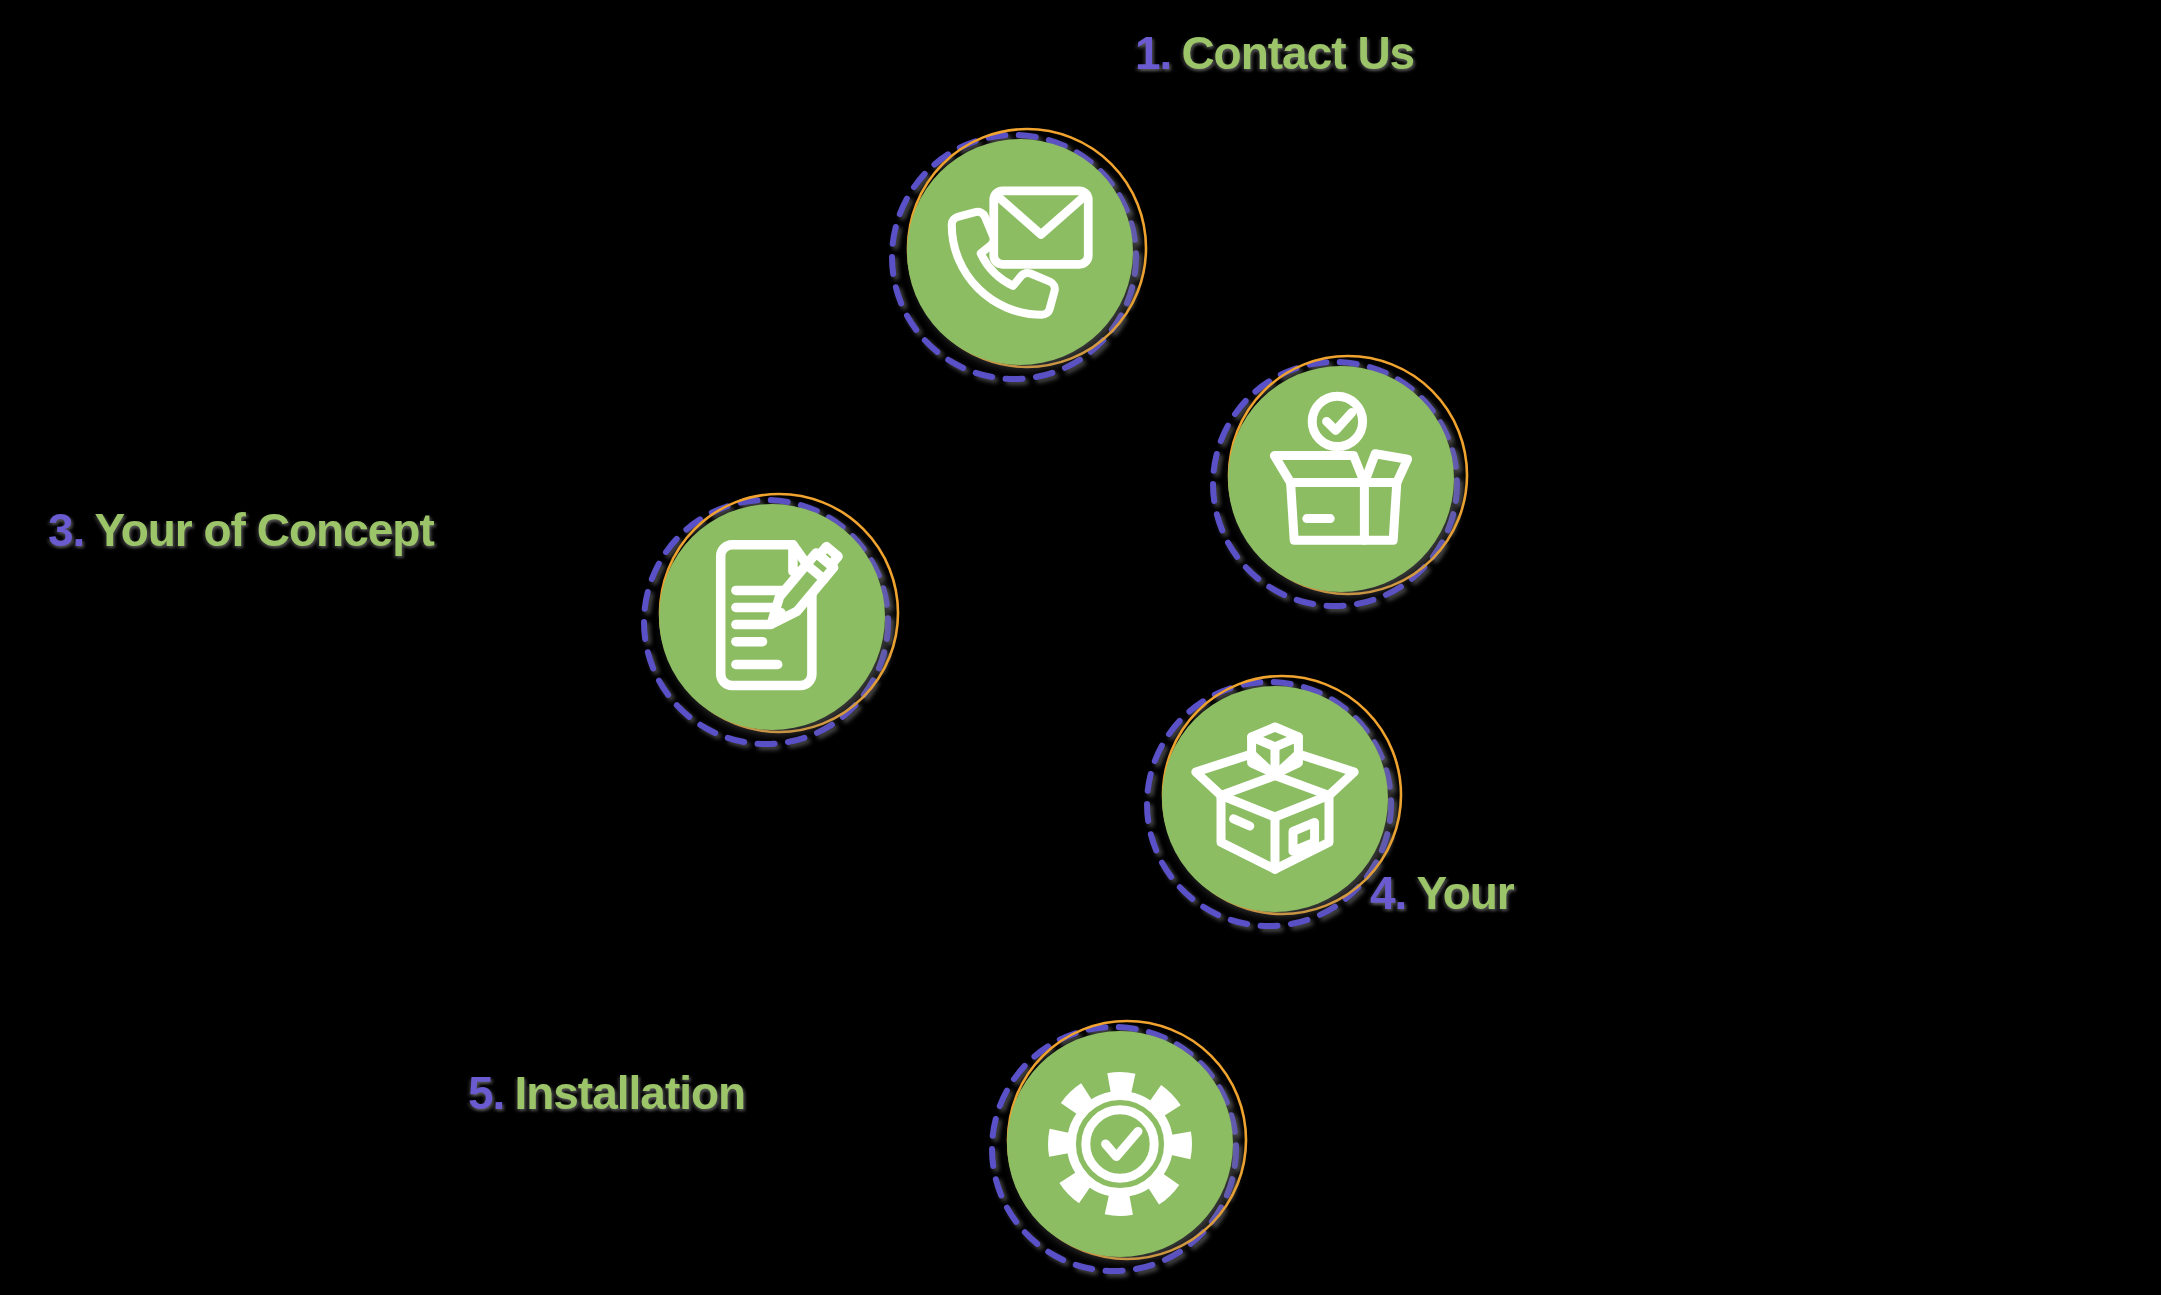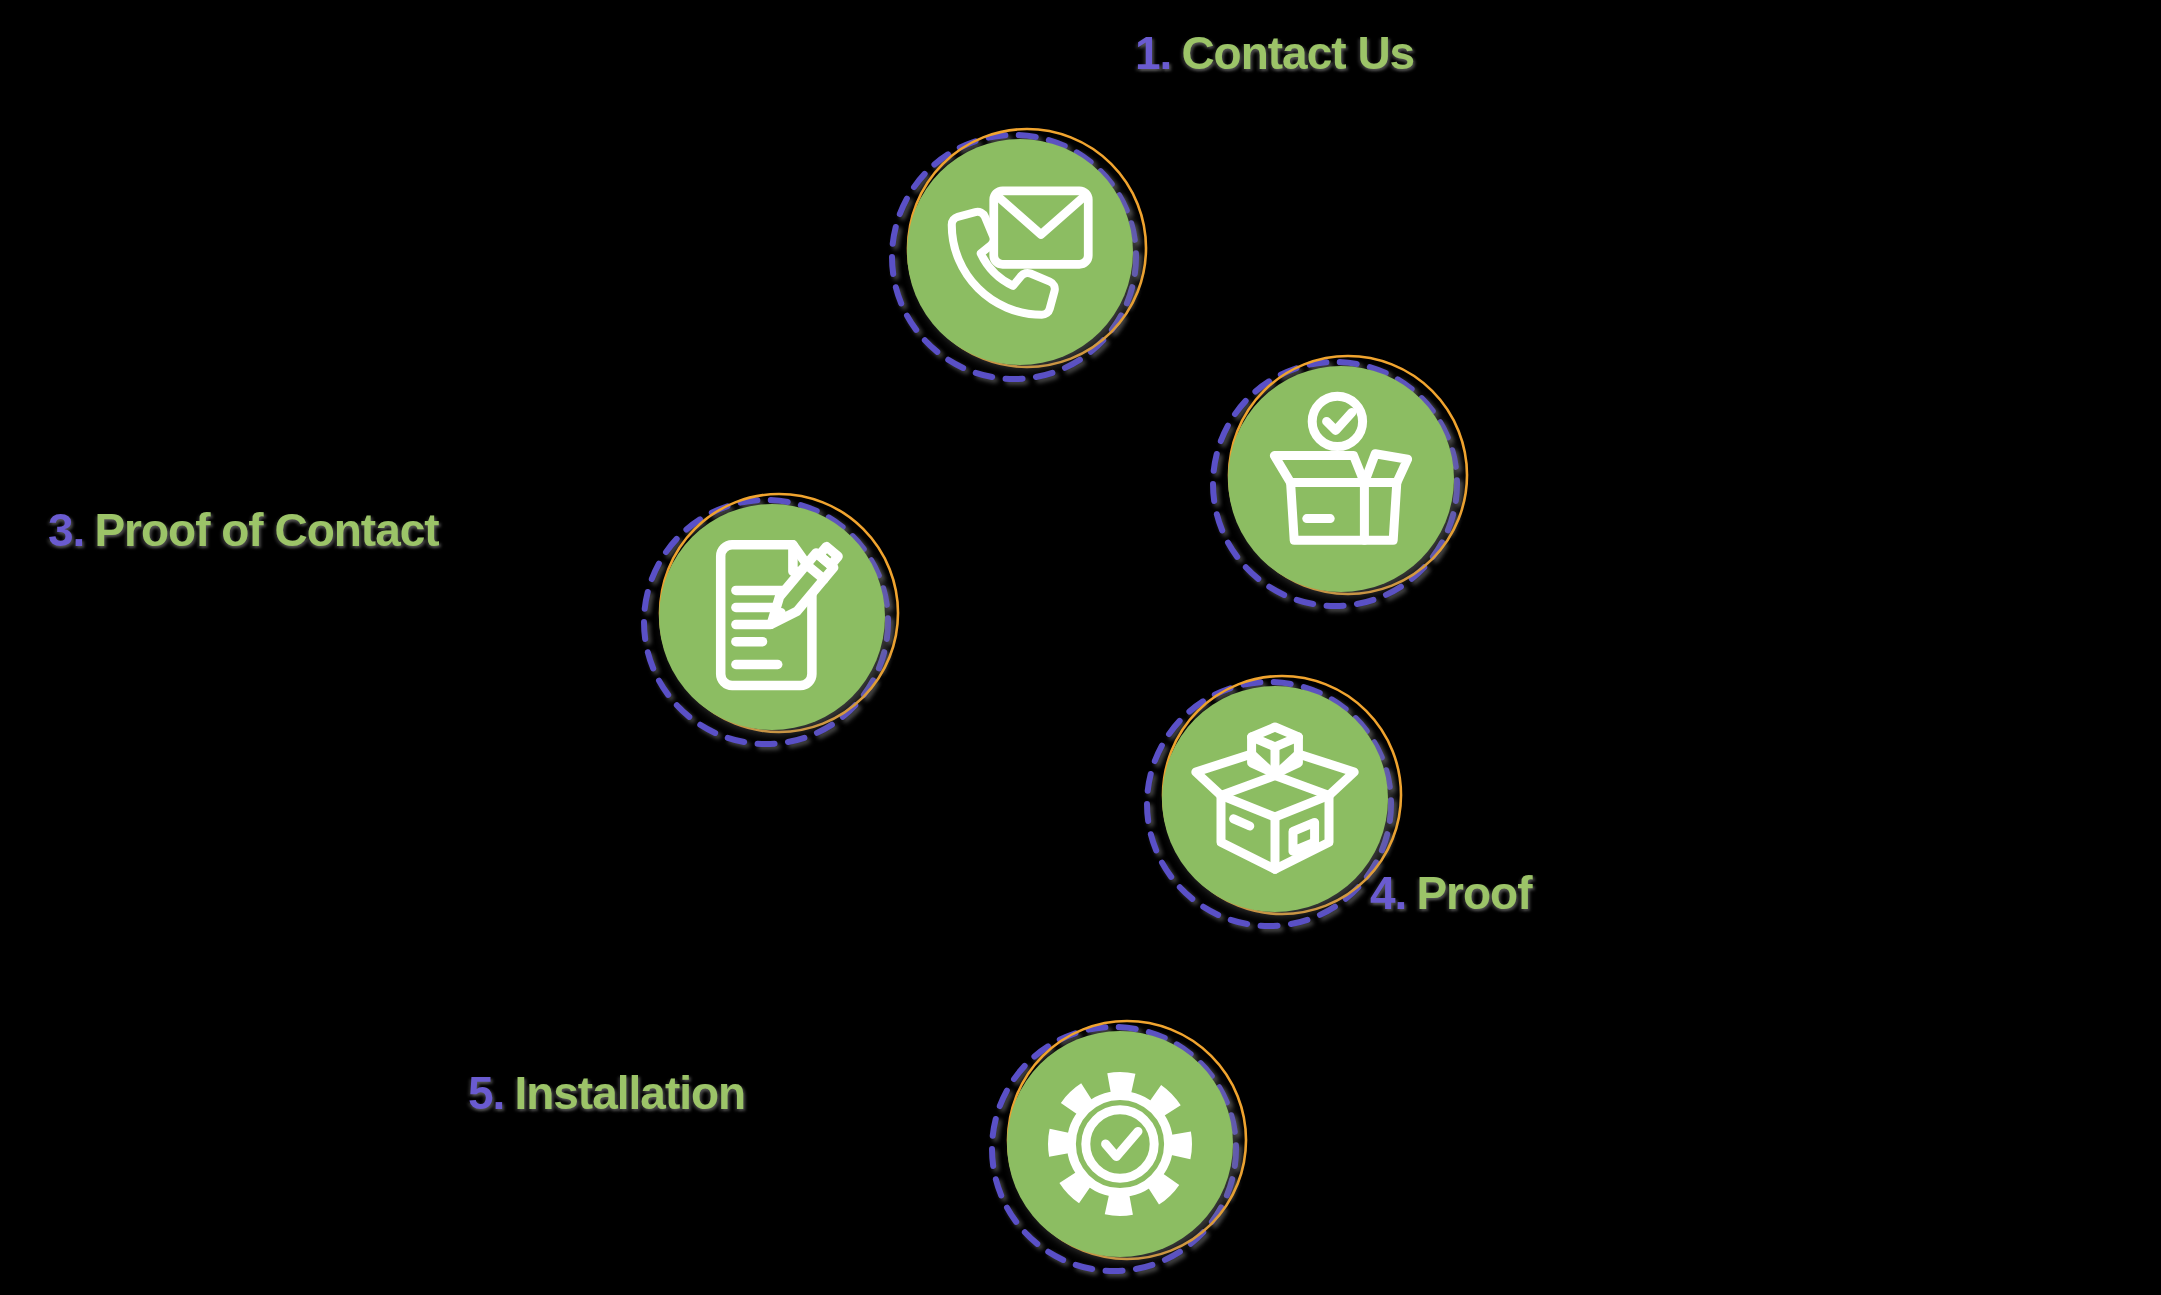--- a/index.html
+++ b/index.html
@@ -116,22 +116,22 @@
         <circle cx="50" cy="50" r="19"></circle>
         <path d="M42 50 L48 57 L60 43"></path>
       </g>
     </svg>
   </div>
 
   <div class="label" style="left:1135px;top:26px">
     <span class="num">1.</span><span class="ttl">Contact Us</span>
   </div>
   <div class="label" style="left:48px;top:503px">
-    <span class="num">3.</span><span class="ttl">Proof of Contact</span>
+    <span class="num">3.</span><span class="ttl">Your of Concept</span>
   </div>
   <div class="label" style="left:1370px;top:866px">
-    <span class="num">4.</span><span class="ttl">Proof</span>
+    <span class="num">4.</span><span class="ttl">Your</span>
   </div>
   <div class="label" style="left:468px;top:1066px">
     <span class="num">5.</span><span class="ttl">Installation</span>
   </div>
 
 </div>
 
 </body></html>

